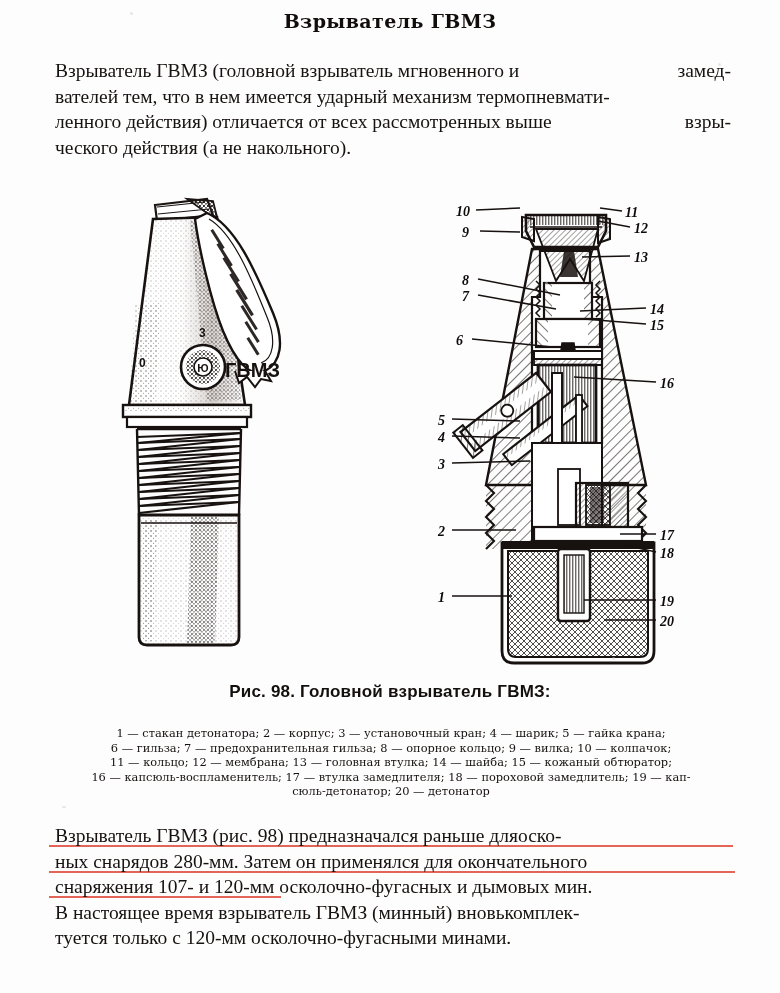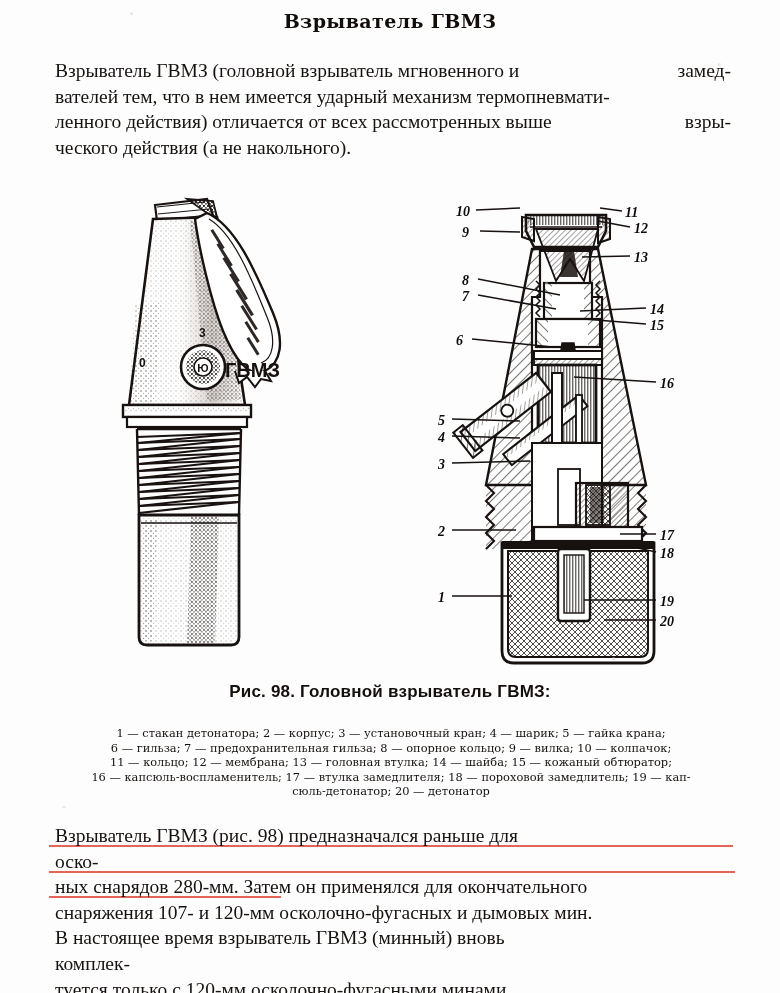--- a/index.html
+++ b/index.html
@@ -67,21 +67,21 @@
   }
   .legend .lg{display:block;white-space:nowrap;}
 
   
   .outro{
     position:absolute;left:55px;top:823px;width:676px;
     font-size:19.5px;line-height:25.6px;
     color:#171210;
   }
   .outro .ln{display:block;white-space:nowrap;position:relative;}
-  .outro .ln.j{display:flex;justify-content:flex-start;flex-direction:column;}
+  .outro .ln.j{display:flex;justify-content:flex-start;}
   .outro .ln.j > span{display:inline-block;}
 
   .rline{
     position:absolute;left:-6px;height:2px;
     background:#e0584a;opacity:.92;
   }
   .rl1{top:22px;width:684px;}
   .rl2{top:47.6px;width:686px;}
   .rl3{top:73.2px;width:232px;}
 

